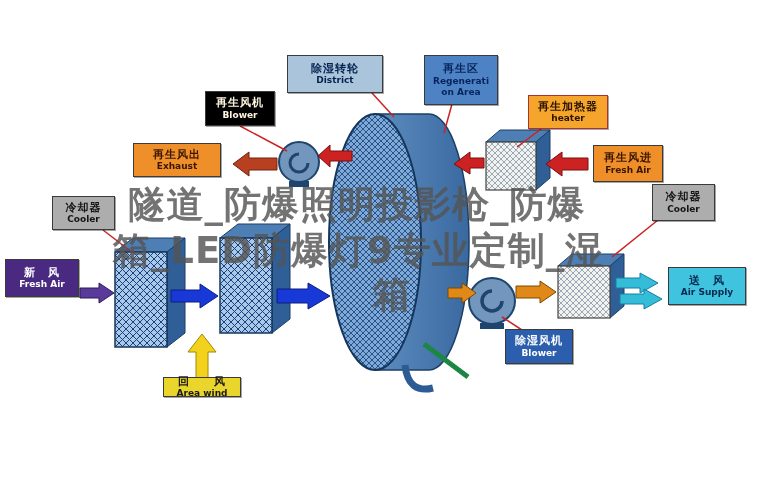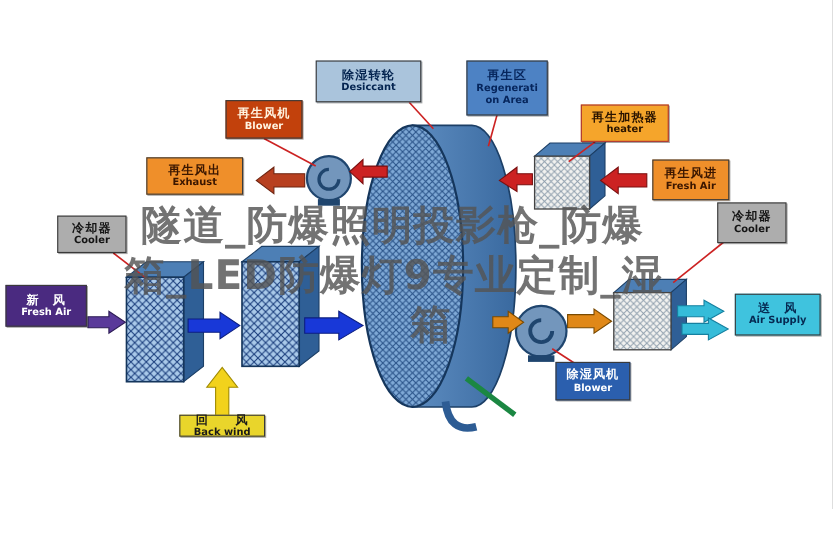--- a/index.html
+++ b/index.html
@@ -110,35 +110,35 @@
       <line x1="240" y1="126" x2="287" y2="151"></line>
       <line x1="103" y1="230" x2="133" y2="253"></line>
       <line x1="658" y1="220" x2="612" y2="257"></line>
       <line x1="522" y1="330" x2="502" y2="317"></line>
     </g>
     <line x1="468" y1="377" x2="424" y2="344" stroke="#1b8742" stroke-width="5"></line>
   </svg>
 
   <div class="label" style="left:287px;top:55px;width:96px;height:38px;background:#aac4dc;color:#03234f;">
     <div class="zh">除湿转轮</div>
-    <div class="en">Desiccant</div>
+    <div class="en">District</div>
   </div>
 
   <div class="label" style="left:424px;top:55px;width:74px;height:50px;background:#4d82c4;color:#06255c;">
     <div class="zh">再生区</div>
     <div class="en">Regenerati</div>
     <div class="en">on Area</div>
   </div>
 
   <div class="label" style="left:528px;top:95px;width:80px;height:34px;background:#f5a52b;color:#2a1400;border-color:#a33;">
     <div class="zh">再生加热器</div>
     <div class="en">heater</div>
   </div>
 
-  <div class="label" style="left:205px;top:91px;width:70px;height:35px;background:#c2410c;color:#fff4e0;">
+  <div class="label" style="left:205px;top:91px;width:70px;height:35px;background:#000000;color:#fff4e0;">
     <div class="zh">再生风机</div>
     <div class="en">Blower</div>
   </div>
 
   <div class="label" style="left:133px;top:143px;width:88px;height:34px;background:#ef8f2a;color:#3a1600;">
     <div class="zh">再生风出</div>
     <div class="en">Exhaust</div>
   </div>
 
   <div class="label" style="left:593px;top:145px;width:70px;height:37px;background:#ef8f2a;color:#3a1600;">
@@ -161,21 +161,21 @@
     <div class="en">Fresh Air</div>
   </div>
 
   <div class="label" style="left:668px;top:267px;width:78px;height:38px;background:#3fc3de;color:#062a52;">
     <div class="zh">送　风</div>
     <div class="en">Air Supply</div>
   </div>
 
   <div class="label" style="left:163px;top:377px;width:78px;height:20px;background:#e9d52b;color:#1a1a1a;">
     <div class="zh">回　　风</div>
-    <div class="en">Back wind</div>
+    <div class="en">Area wind</div>
   </div>
 
   <div class="label" style="left:505px;top:329px;width:68px;height:35px;background:#2b5fae;color:#ffffff;">
     <div class="zh">除湿风机</div>
     <div class="en">Blower</div>
   </div>
 
 
   <div>
     <div class="wm" style="left:357px;top:180px;">隧道_防爆照明投影枪_防爆</div>

